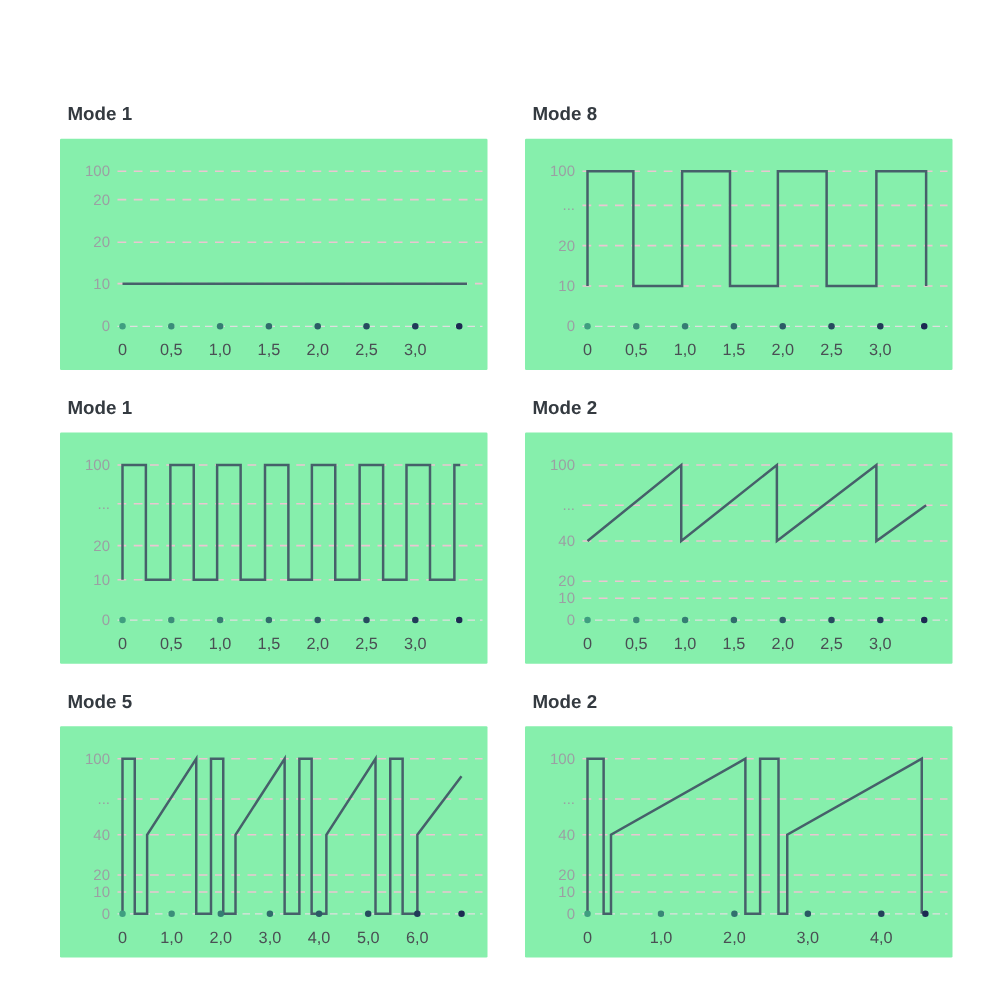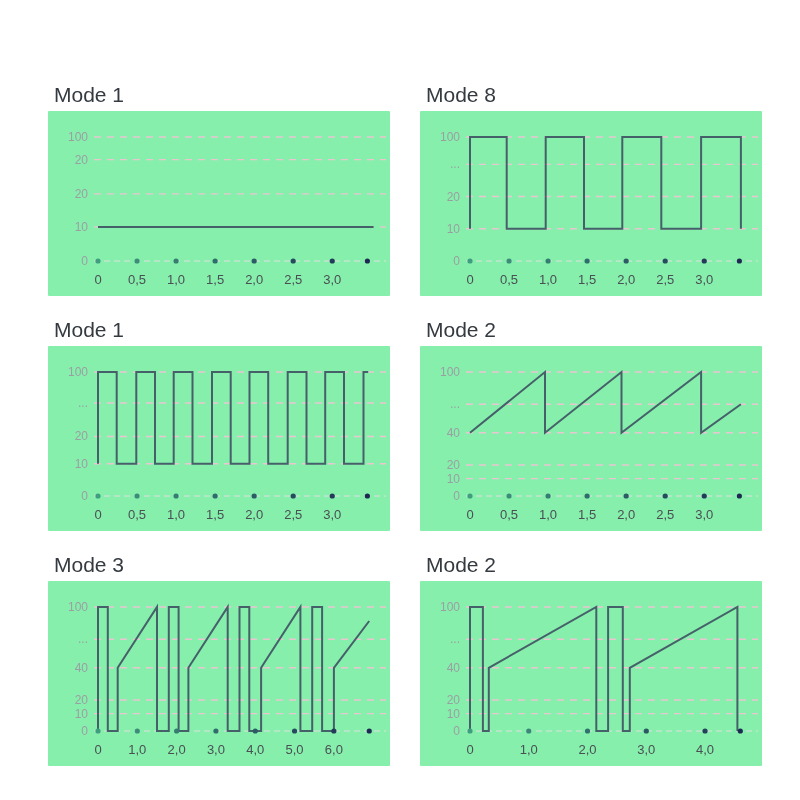--- a/index.html
+++ b/index.html
@@ -15,22 +15,22 @@
     padding:83px 38px 0 48px;
     display:grid;
     grid-template-columns:342px 342px;
     column-gap:30px;
     row-gap:22px;
   }
   .card{width:342px;}
   .card .title{
     height:20px;
     margin:0 0 8px 6px;
-    font-size:21px;
-    font-weight:400;
+    font-size:15px;
+    font-weight:700;
     color:#343a40;
   }
   .card .panel{
     width:342px;height:185px;
     background:#86efac;
     border-radius:1px;
   }
   svg{display:block;}
   text{font-family:"Liberation Sans", sans-serif;}
 </style>
@@ -166,21 +166,21 @@
           <text x="89.04109589041096" y="173" text-anchor="middle" font-size="13" fill="#4a4f54">0,5</text>
           <text x="128.08219178082192" y="173" text-anchor="middle" font-size="13" fill="#4a4f54">1,0</text>
           <text x="167.1232876712329" y="173" text-anchor="middle" font-size="13" fill="#4a4f54">1,5</text>
           <text x="206.16438356164383" y="173" text-anchor="middle" font-size="13" fill="#4a4f54">2,0</text>
           <text x="245.2054794520548" y="173" text-anchor="middle" font-size="13" fill="#4a4f54">2,5</text>
           <text x="284.2465753424658" y="173" text-anchor="middle" font-size="13" fill="#4a4f54">3,0</text>
         </svg>
       </div>
     </div>
     <div class="card">
-      <div class="title">Mode 3</div>
+      <div class="title">Mode 5</div>
       <div class="panel">
         <svg width="342" height="185" viewBox="0 0 342 185">
           <line x1="46" y1="26" x2="338" y2="26" stroke="#eac6d1" stroke-width="1.3" stroke-dasharray="7 6"></line>
           <text x="40" y="30" text-anchor="end" font-size="12" fill="#9b9fa3">100</text>
           <line x1="46" y1="58.24" x2="338" y2="58.24" stroke="#eac6d1" stroke-width="1.3" stroke-dasharray="7 6"></line>
           <text x="40" y="62.24" text-anchor="end" font-size="12" fill="#9b9fa3">...</text>
           <line x1="46" y1="86.75999999999999" x2="338" y2="86.75999999999999" stroke="#eac6d1" stroke-width="1.3" stroke-dasharray="7 6"></line>
           <text x="40" y="90.75999999999999" text-anchor="end" font-size="12" fill="#9b9fa3">40</text>
           <line x1="46" y1="119" x2="338" y2="119" stroke="#eac6d1" stroke-width="1.3" stroke-dasharray="7 6"></line>
           <text x="40" y="123" text-anchor="end" font-size="12" fill="#9b9fa3">20</text>

